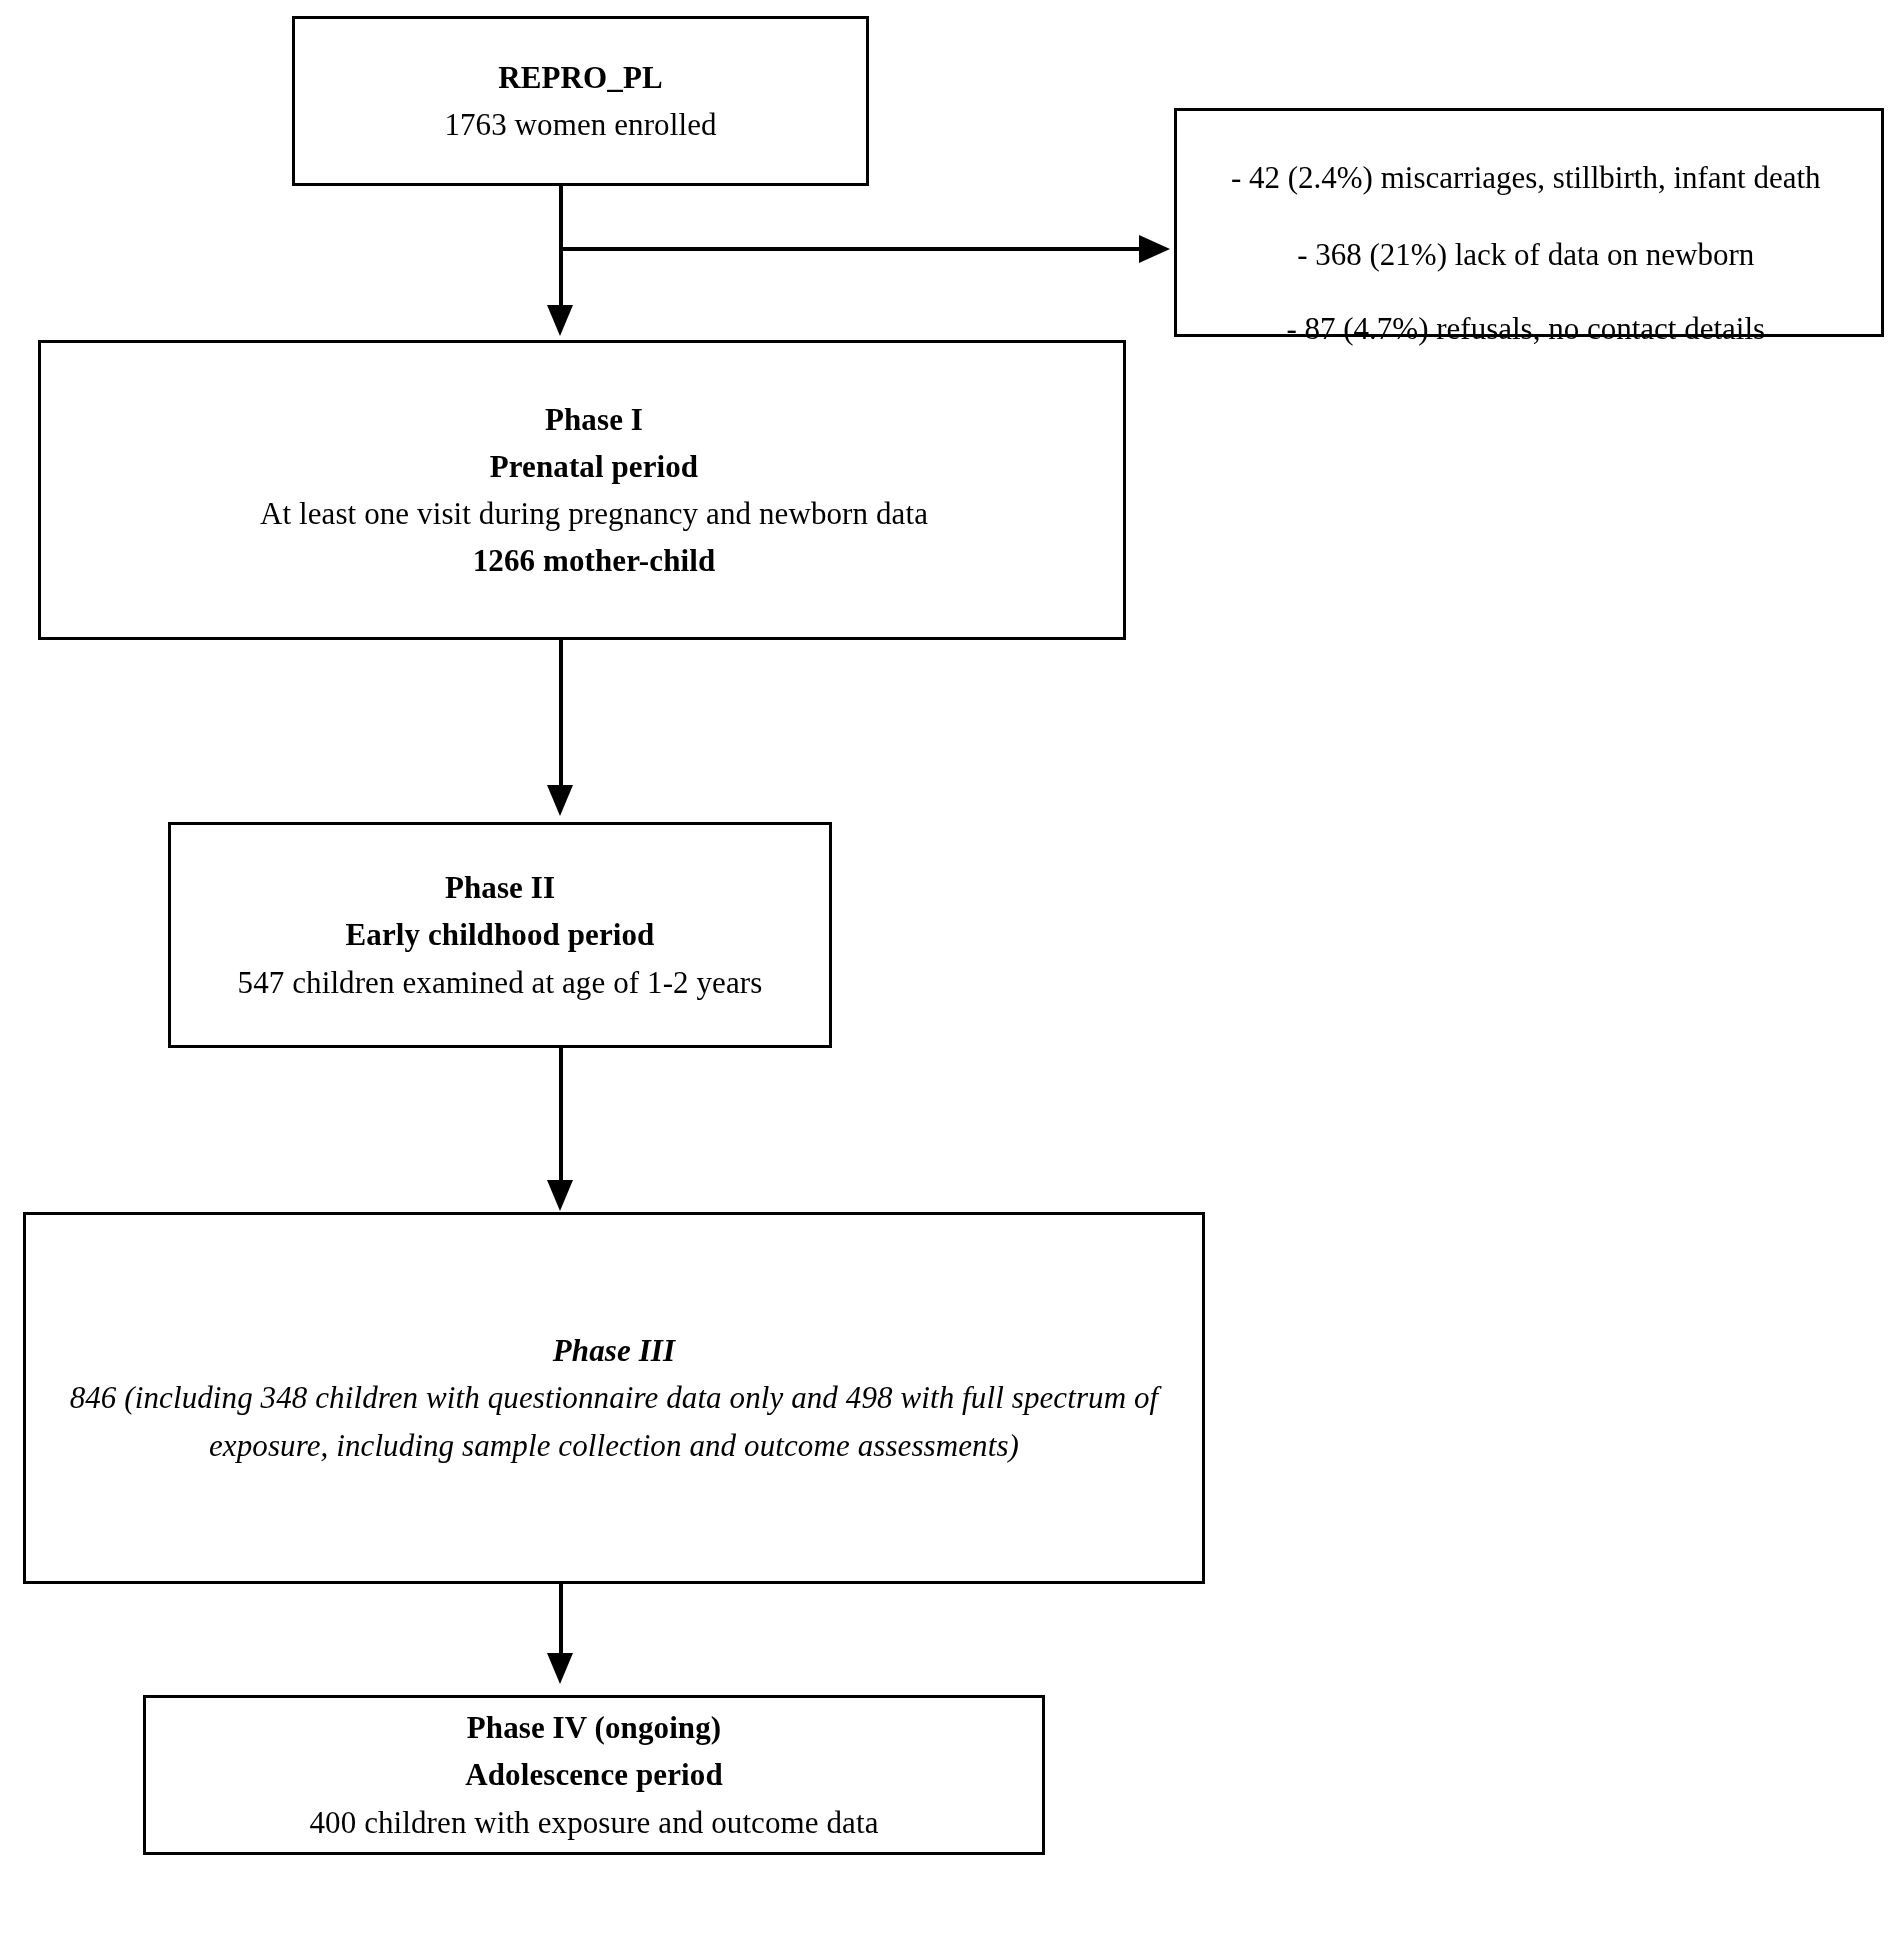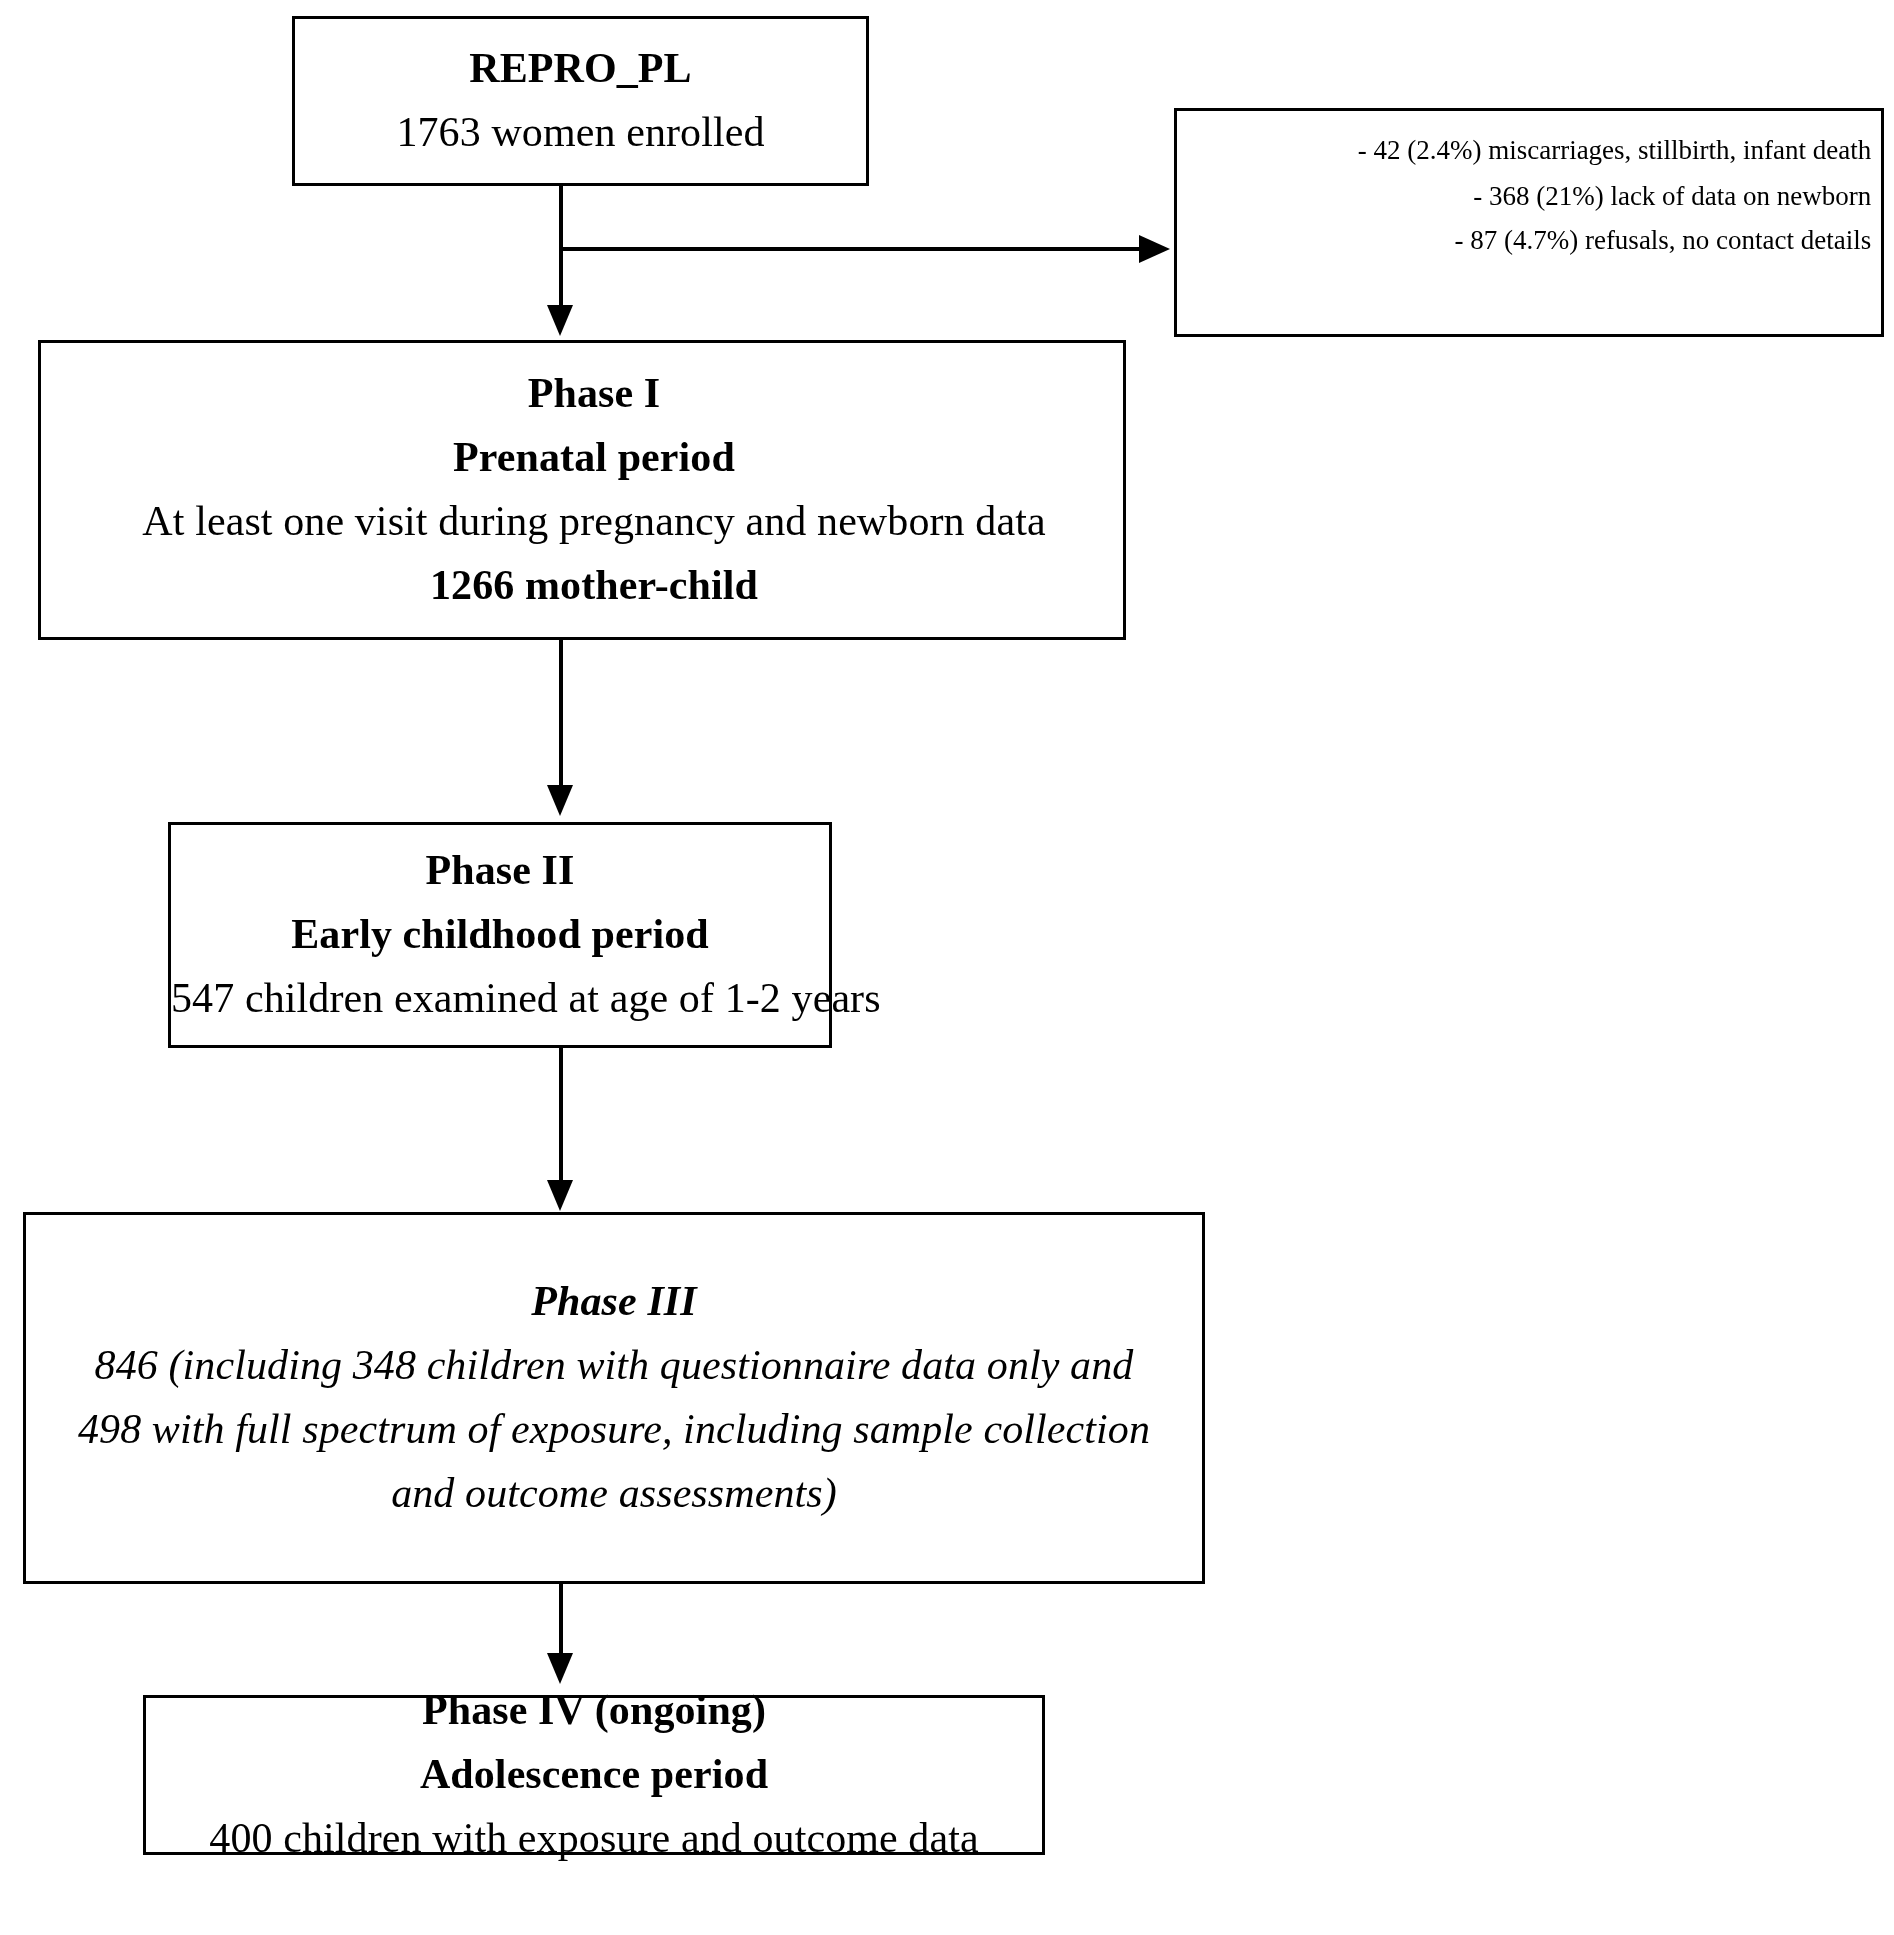--- a/index.html
+++ b/index.html
@@ -30,45 +30,46 @@
     display: flex;
     flex-direction: column;
     justify-content: center;
     align-items: center;
     text-align: center;
   }
 
   .node .line {
     display: block;
     width: 100%;
-    font-size: 42px;
+    font-size: 31px;
     line-height: 1.52;
     letter-spacing: 0.1px;
     white-space: nowrap;
   }
   .node .line.wrap { white-space: normal; }
   .node .line.bold { font-weight: bold; }
 
   
   .excl {
     position: absolute;
     box-sizing: border-box;
     border: 3.8px solid #000000;
     background: #ffffff;
     padding: 18.4px 9.7px 18.4px 3.2px;
     display: flex;
     flex-direction: column;
     justify-content: flex-start;
   }
   .excl .excl-item {
-    font-size: 27px;
+    font-size: 31px;
     line-height: 1.62;
-    text-align: right;
+    text-align: center;
     padding-left: 5.4px;
     text-indent: -5.4px;
+    margin-top: 24px;
   }
   .excl .excl-item.first { margin-bottom: 2.2px; }
 
   
   .vline {
     position: absolute;
     background: #000000;
     width: 3.8px;
   }
   .hline {

